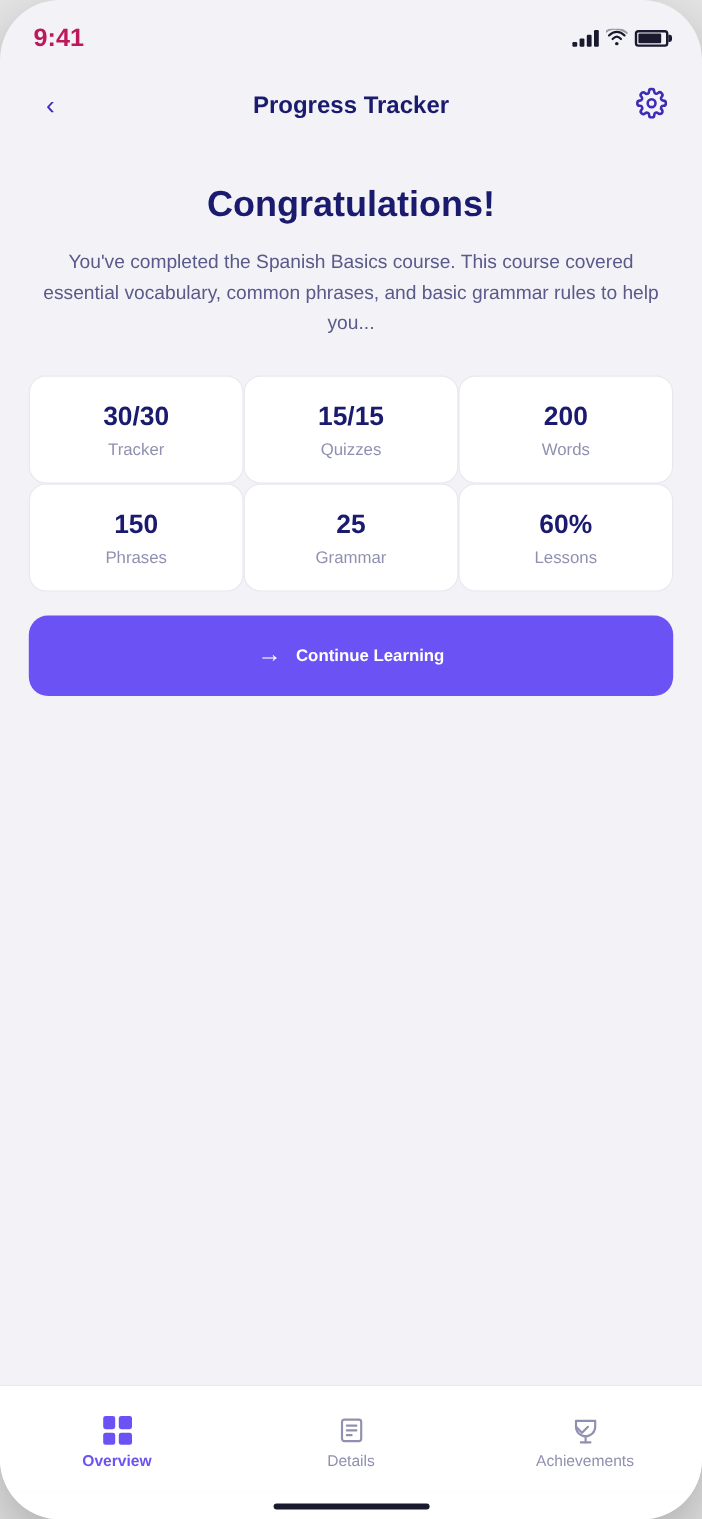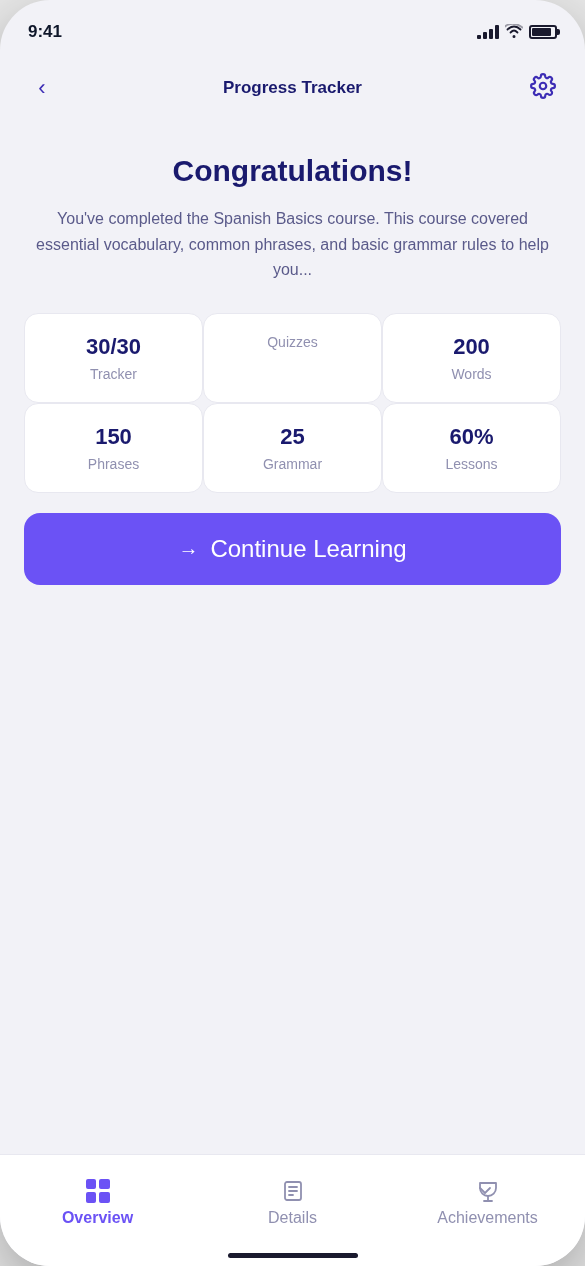--- a/index.html
+++ b/index.html
@@ -28,23 +28,23 @@
     
     .status-bar {
       display: flex;
       justify-content: space-between;
       align-items: center;
       padding: 14px 28px 0;
       height: 50px;
     }
 
     .status-time {
-      font-size: 17px;
+      font-size: 21px;
       font-weight: 600;
-      color: #0f172a;
+      color: #be185d;
     }
 
     .status-icons {
       display: flex;
       align-items: center;
       gap: 6px;
     }
 
     .signal-bars {
       display: flex;
@@ -112,21 +112,21 @@
       cursor: pointer;
     }
 
     .back-chevron {
       font-size: 22px;
       color: #3d2db5;
       font-weight: 300;
     }
 
     .header-title {
-      font-size: 17px;
+      font-size: 20px;
       font-weight: 700;
       color: #1a1a6e;
     }
 
     .settings-btn {
       width: 36px;
       height: 36px;
       display: flex;
       align-items: center;
       justify-content: center;
@@ -204,22 +204,22 @@
       width: 100%;
       display: flex;
       align-items: center;
       justify-content: center;
       gap: 12px;
       cursor: pointer;
       margin-bottom: 20px;
     }
 
     .continue-btn-text {
-      font-size: 24px;
-      font-weight: 400;
+      font-size: 14px;
+      font-weight: 700;
       color: #ffffff;
     }
 
     .arrow-icon {
       color: #ffffff;
       font-size: 20px;
       font-weight: 700;
     }
 
     
@@ -245,21 +245,21 @@
 
     .nav-icon {
       width: 28px;
       height: 28px;
       display: flex;
       align-items: center;
       justify-content: center;
     }
 
     .nav-label {
-      font-size: 16px;
+      font-size: 13px;
       font-weight: 500;
       color: #9090b0;
     }
 
     .nav-item.active .nav-label {
       color: #6b52f5;
       font-weight: 600;
     }
 
     .overview-grid {
@@ -340,20 +340,21 @@
       <div class="congrats-title">Congratulations!</div>
       <div class="congrats-description">You've completed the Spanish Basics course. This course covered essential vocabulary, common phrases, and basic grammar rules to help you...</div>
     </div>
 
     <div class="stats-grid">
       <div class="stat-card">
         <div class="stat-value">30/30</div>
         <div class="stat-label">Tracker</div>
       </div>
       <div class="stat-card">
+        <div class="stat-value">15/15</div>
         <div class="stat-label">Quizzes</div>
       </div>
       <div class="stat-card">
         <div class="stat-value">200</div>
         <div class="stat-label">Words</div>
       </div>
       <div class="stat-card">
         <div class="stat-value">150</div>
         <div class="stat-label">Phrases</div>
       </div>

